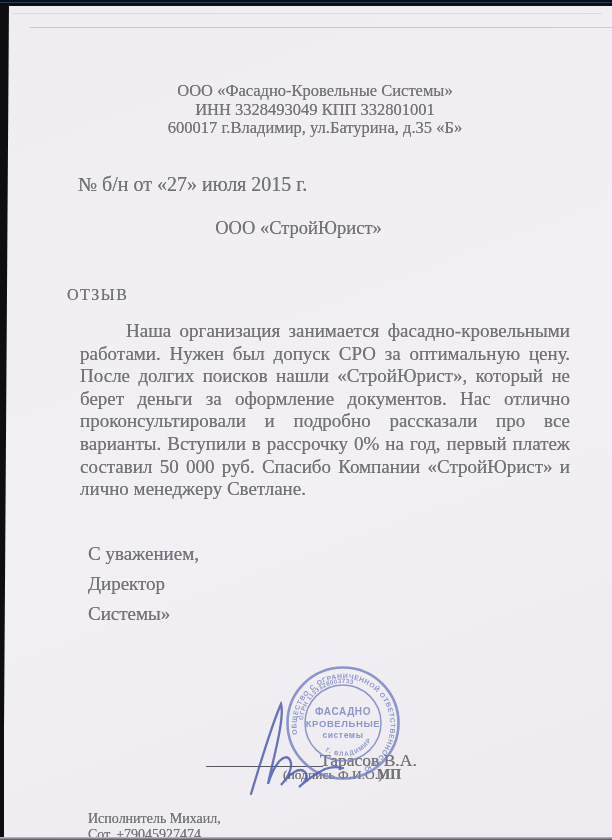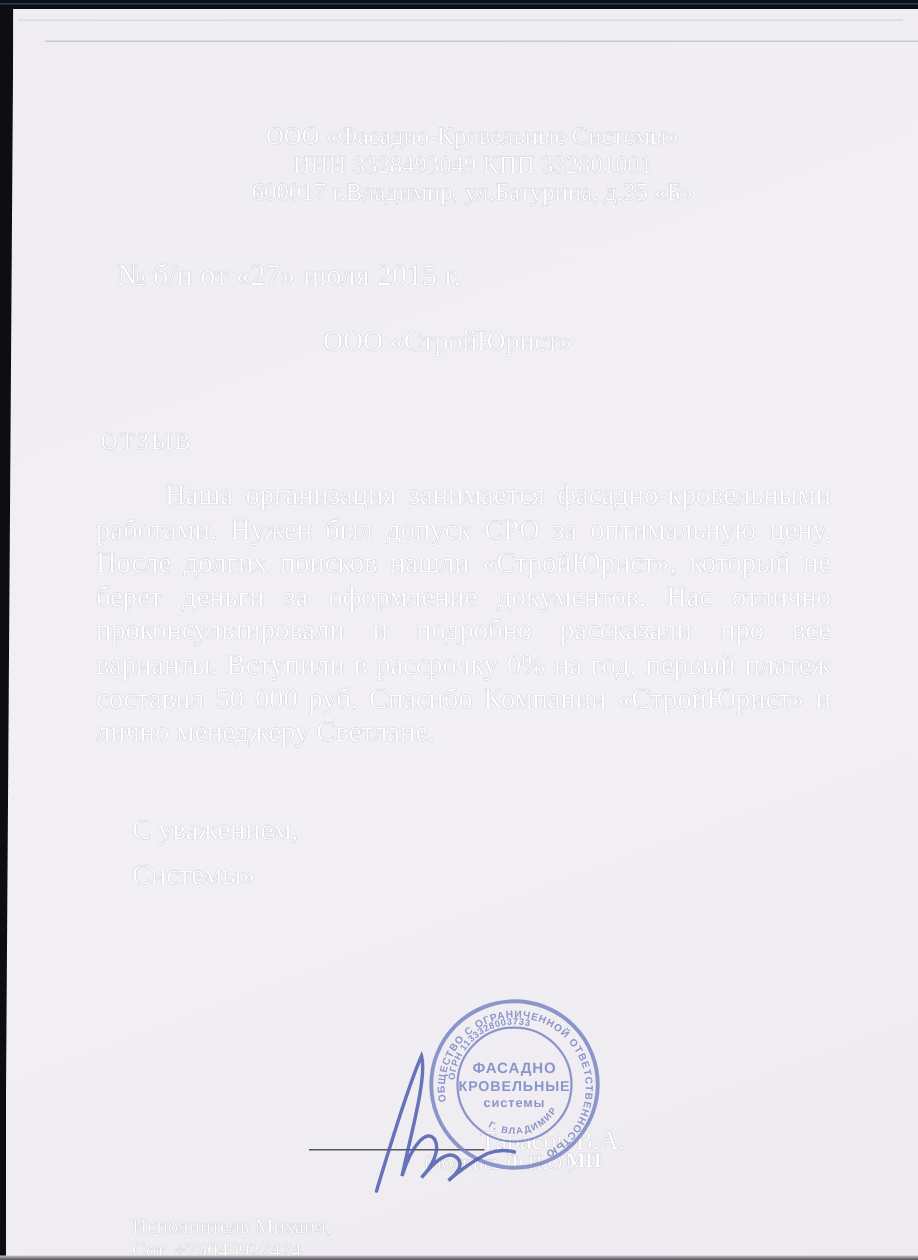--- a/index.html
+++ b/index.html
@@ -24,31 +24,31 @@
   }
   .edge-bottom{
     position:absolute; left:0; bottom:0; width:612px; height:3px;
     background:linear-gradient(#c7c4cc,#514e58); z-index:6;
   }
   .scan-line-1{position:absolute; top:13px; left:12px; width:590px; height:1px;
     background:rgba(195,205,205,.55); z-index:5;}
   .scan-line-2{position:absolute; top:27px; left:30px; width:582px; height:1px;
     background:rgba(165,165,178,.5); z-index:5;}
 
-  .txt{color:#ffffff; text-shadow:0 0 .5px rgba(45,45,75,.55); white-space:nowrap;}
+  .txt{color:#737373; text-shadow:0 0 .5px rgba(45,45,75,.55); white-space:nowrap;}
 
   .letterhead{
     position:absolute; left:70px; top:82px; width:490px; text-align:center;
     font-size:16.5px; line-height:18.5px;
   }
   .ref-line{position:absolute; left:78px; top:173px; font-size:20px;}
   .addressee{position:absolute; left:67px; top:218px; width:463px; text-align:center; font-size:18.5px;}
   .review-title{position:absolute; left:67px; top:286px; width:490px; 
     font-size:16px; letter-spacing:1.5px;}
-  .review-body{position:absolute; left:64px; top:320px; width:490px; font-size:19px;}
+  .review-body{position:absolute; left:80px; top:320px; width:490px; font-size:19px;}
   .body-line{line-height:22.6px; height:22.6px; text-align:justify; text-align-last:justify; white-space:normal;}
   .body-line.first{padding-left:46px; width:444px;}
   .body-line.last{text-align-last:left;}
   .closing{position:absolute; left:88px; top:539px; font-size:19px; line-height:30px;}
 
   .sig-line{position:absolute; left:206px; top:766px; width:117px; height:1px;
     background:#3c3c46; opacity:.85; z-index:2;}
   .sig-name{position:absolute; left:320px; top:750px; font-size:17.5px; z-index:2;}
   .sig-caption{position:absolute; left:283px; top:767px; font-size:13.5px; z-index:2;}
   .sig-mp{position:absolute; left:377px; top:767px; font-size:14px; z-index:2;font-weight:bold;}
@@ -91,20 +91,21 @@
     <div class="body-line">После долгих поисков нашли «СтройЮрист», который не</div>
     <div class="body-line">берет деньги за оформление документов. Нас отлично</div>
     <div class="body-line">проконсультировали и подробно рассказали про все</div>
     <div class="body-line">варианты. Вступили в рассрочку 0% на год, первый платеж</div>
     <div class="body-line">составил 50 000 руб. Спасибо Компании «СтройЮрист» и</div>
     <div class="body-line last">лично менеджеру Светлане.</div>
   </div>
 
   <div class="closing txt">
     <div>С уважением,</div>
+    <div>Директор</div>
     <div>Системы»</div>
   </div>
 
   <div class="sig-line"></div>
   <div class="sig-name txt">Тарасов В.А.</div>
   <div class="sig-caption txt">(подпись Ф.И.О.)</div>
   <div class="sig-mp txt">МП</div>
 
   <svg class="stamp-svg" width="118" height="118" viewBox="0 0 118 118">
     <circle cx="59" cy="59" r="55.5" fill="none" stroke-width="2.6" stroke="#7480c2"></circle>

